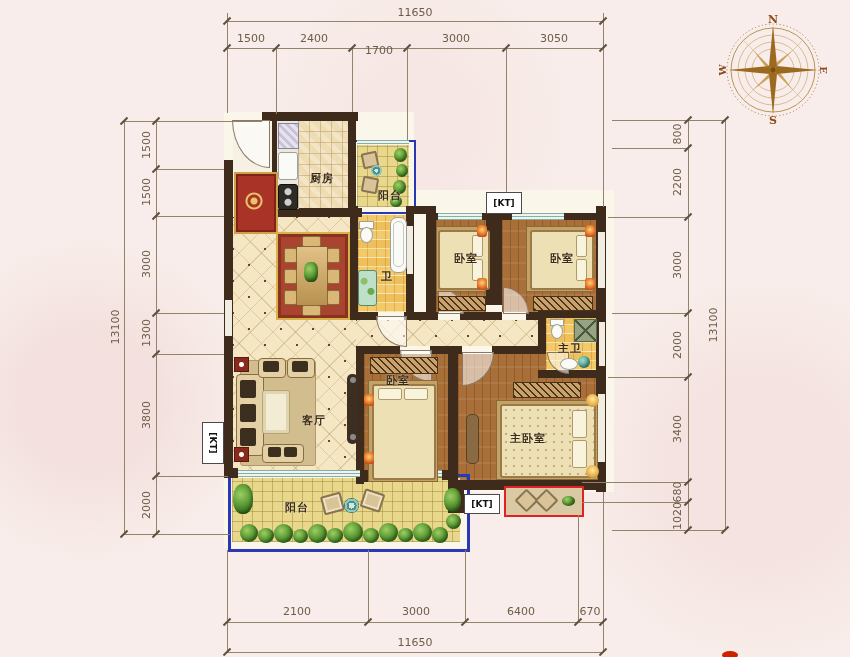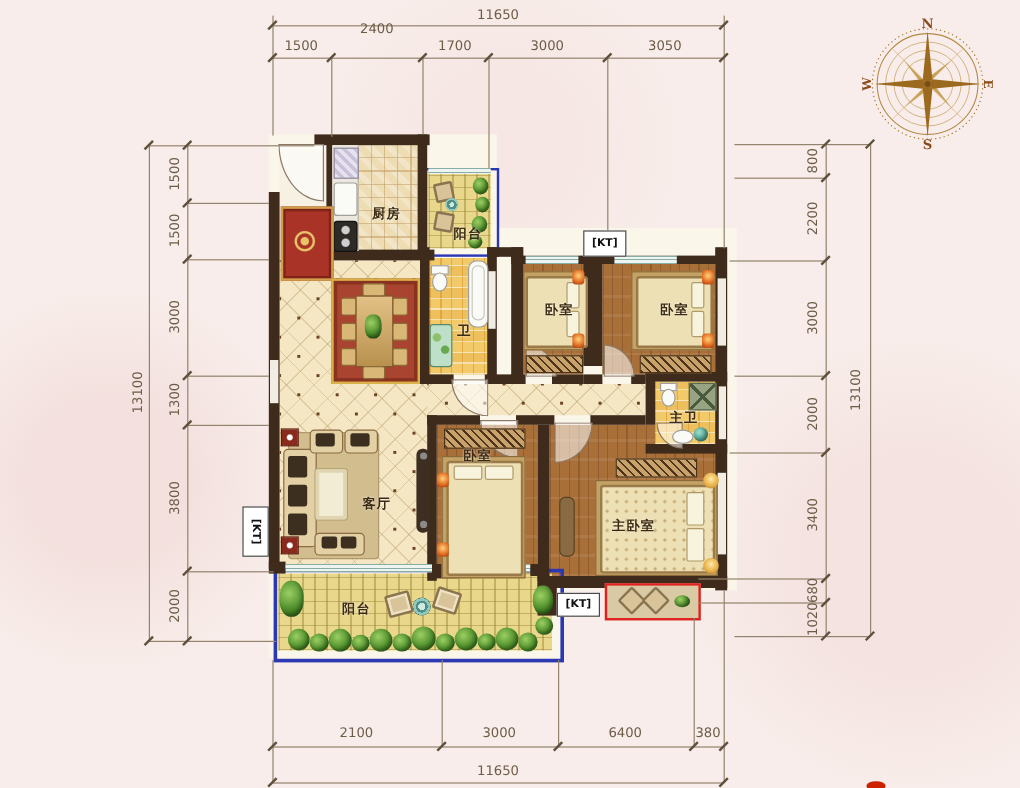--- a/index.html
+++ b/index.html
@@ -282,43 +282,43 @@
   <i class="tk" style="left:227px;top:21px"></i>
   <i class="tk" style="left:603px;top:21px"></i>
   <i class="tk" style="left:227px;top:48px"></i>
   <i class="tk" style="left:276px;top:48px"></i>
   <i class="tk" style="left:352px;top:48px"></i>
   <i class="tk" style="left:407px;top:48px"></i>
   <i class="tk" style="left:506px;top:48px"></i>
   <i class="tk" style="left:603px;top:48px"></i>
   <div class="dt" style="left:415px;top:12px">11650</div>
   <div class="dt" style="left:251px;top:38px">1500</div>
-  <div class="dt" style="left:314px;top:24px">2400</div>
-  <div class="dt" style="left:379px;top:38px">1700</div>
+  <div class="dt" style="left:314px;top:38px">2400</div>
+  <div class="dt" style="left:379px;top:50px">1700</div>
   <div class="dt" style="left:456px;top:38px">3000</div>
   <div class="dt" style="left:554px;top:38px">3050</div>
 
   <div class="dl" style="left:227px;top:622px;width:376px;height:1px"></div>
   <div class="dl" style="left:227px;top:652px;width:376px;height:1px"></div>
   <div class="dl" style="left:227px;top:550px;width:1px;height:102px"></div>
   <div class="dl" style="left:368px;top:550px;width:1px;height:72px"></div>
   <div class="dl" style="left:465px;top:550px;width:1px;height:72px"></div>
   <div class="dl" style="left:578px;top:515px;width:1px;height:107px"></div>
   <div class="dl" style="left:603px;top:492px;width:1px;height:160px"></div>
   <i class="tk" style="left:227px;top:622px"></i>
   <i class="tk" style="left:368px;top:622px"></i>
   <i class="tk" style="left:465px;top:622px"></i>
   <i class="tk" style="left:578px;top:622px"></i>
   <i class="tk" style="left:603px;top:622px"></i>
   <i class="tk" style="left:227px;top:652px"></i>
   <i class="tk" style="left:603px;top:652px"></i>
   <div class="dt" style="left:297px;top:611px">2100</div>
   <div class="dt" style="left:416px;top:611px">3000</div>
   <div class="dt" style="left:521px;top:611px">6400</div>
-  <div class="dt" style="left:590px;top:611px">380</div>
+  <div class="dt" style="left:590px;top:611px">670</div>
   <div class="dt" style="left:415px;top:642px">11650</div>
 
   <div class="dl" style="left:124px;top:121px;width:1px;height:413px"></div>
   <div class="dl" style="left:156px;top:121px;width:1px;height:413px"></div>
   <div class="dl" style="left:124px;top:121px;width:138px;height:1px"></div>
   <div class="dl" style="left:156px;top:169px;width:68px;height:1px"></div>
   <div class="dl" style="left:156px;top:216px;width:68px;height:1px"></div>
   <div class="dl" style="left:156px;top:313px;width:68px;height:1px"></div>
   <div class="dl" style="left:156px;top:354px;width:68px;height:1px"></div>
   <div class="dl" style="left:156px;top:476px;width:72px;height:1px"></div>

